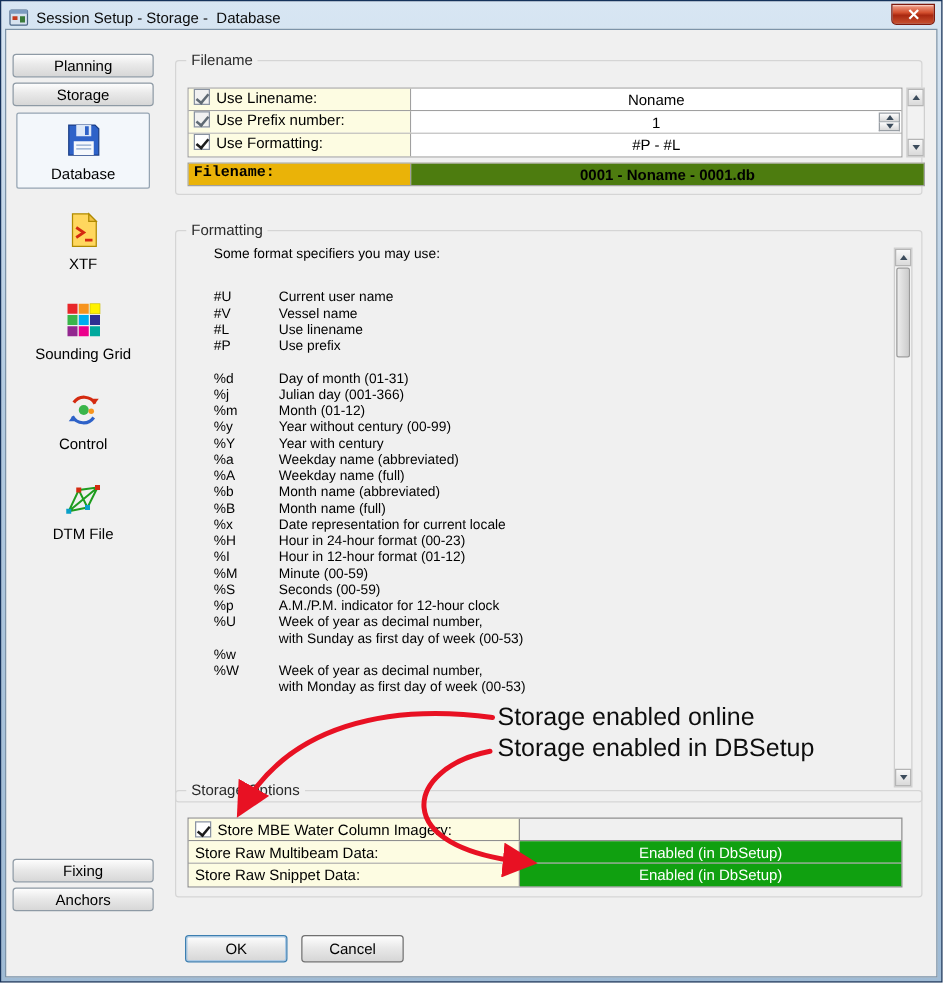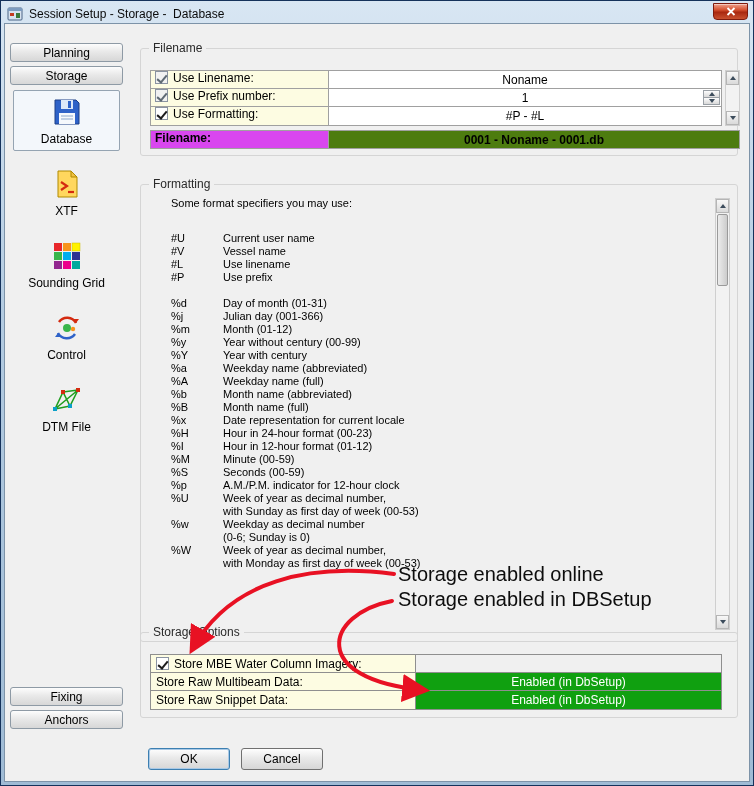--- a/index.html
+++ b/index.html
@@ -47,21 +47,21 @@
   .fs-formatting { top: 160px; height: 458px; }
   .fs-storage    { top: 608px; height: 86px; }
 
   
   .fn-table { position: absolute; left: 9px; top: 21px; width: 572px; border: 1px solid #a0a0a0; background: #fff; }
   .fn-row { display: flex; height: 18px; border-bottom: 1px solid #a0a0a0; }
   .fn-row:last-child { border-bottom: none; }
   .fn-label { width: 178px; flex: none; background: #fdfce2; border-right: 1px solid #a0a0a0; display: flex; align-items: flex-start; padding-left: 4px; font-size: 12px; }
   .fn-value { flex: 1; background: #fff; display: flex; align-items: center; justify-content: center; font-size: 12px; position: relative; }
   .fn-file { position: absolute; left: 9px; top: 81px; width: 590px; height: 19px; border: 1px solid #a0a0a0; display: flex; background: #fdfce2; font-size: 12px; }
-  .fn-file .fn-label { font-weight: bold; background: #d946ef; }
+  .fn-file .fn-label { font-weight: bold; background: #eab308; font-family: Liberation Mono, monospace; }
   .fn-file .fn-value { background: #4d7c0f; font-weight: bold; }
 
   .cb { width: 13px; height: 13px; border: 1px solid #8a93a1; background: #fff; margin-right: 5px; position: relative; flex: none; cursor: pointer; }
   .cb.checked::after { content: ""; position: absolute; left: 3px; top: 1px; width: 4px; height: 8px;
     border-right: 2px solid #1c1c1c; border-bottom: 2px solid #1c1c1c; transform: rotate(40deg); }
   .cb.dim { background: #f1f1f1; }
   .cb.dim::after { border-color: #5f6a74; }
 
   .spinner { position: absolute; right: 1px; top: 1px; bottom: 1px; width: 17px; display: flex; flex-direction: column; }
   .spin-btn { flex: 1; border: 1px solid #9aa0a6; background: linear-gradient(180deg,#fdfdfd,#d9d9d9); display: flex; align-items: center; justify-content: center; cursor: pointer; }
@@ -352,22 +352,20 @@
             <span class="fmt-code">%p</span>
             <span class="fmt-desc">A.M./P.M. indicator for 12-hour clock</span>
           </div>
         <div class="fmt-row">
             <span class="fmt-code">%U</span>
             <span class="fmt-desc">Week of year as decimal number,
 with Sunday as first day of week (00-53)</span>
           </div>
         <div class="fmt-row">
             <span class="fmt-code">%w</span>
-            <span class="fmt-desc">Weekday as decimal number
-(0-6; Sunday is 0)</span>
           </div>
         <div class="fmt-row">
             <span class="fmt-code">%W</span>
             <span class="fmt-desc">Week of year as decimal number,
 with Monday as first day of week (00-53)</span>
           </div>
       </div>
 
       <div class="scrollbar fmt-scroll">
         <span class="sb-btn up">

